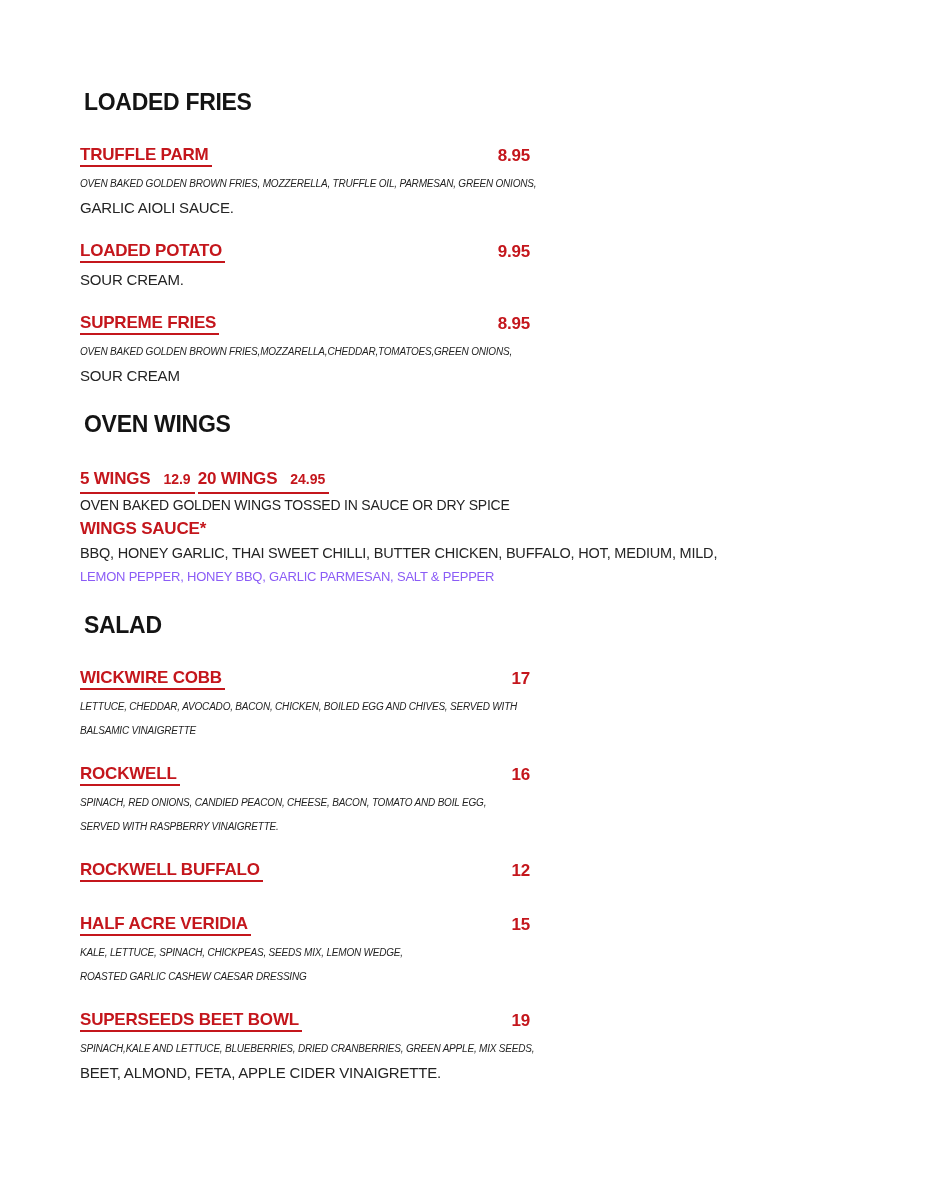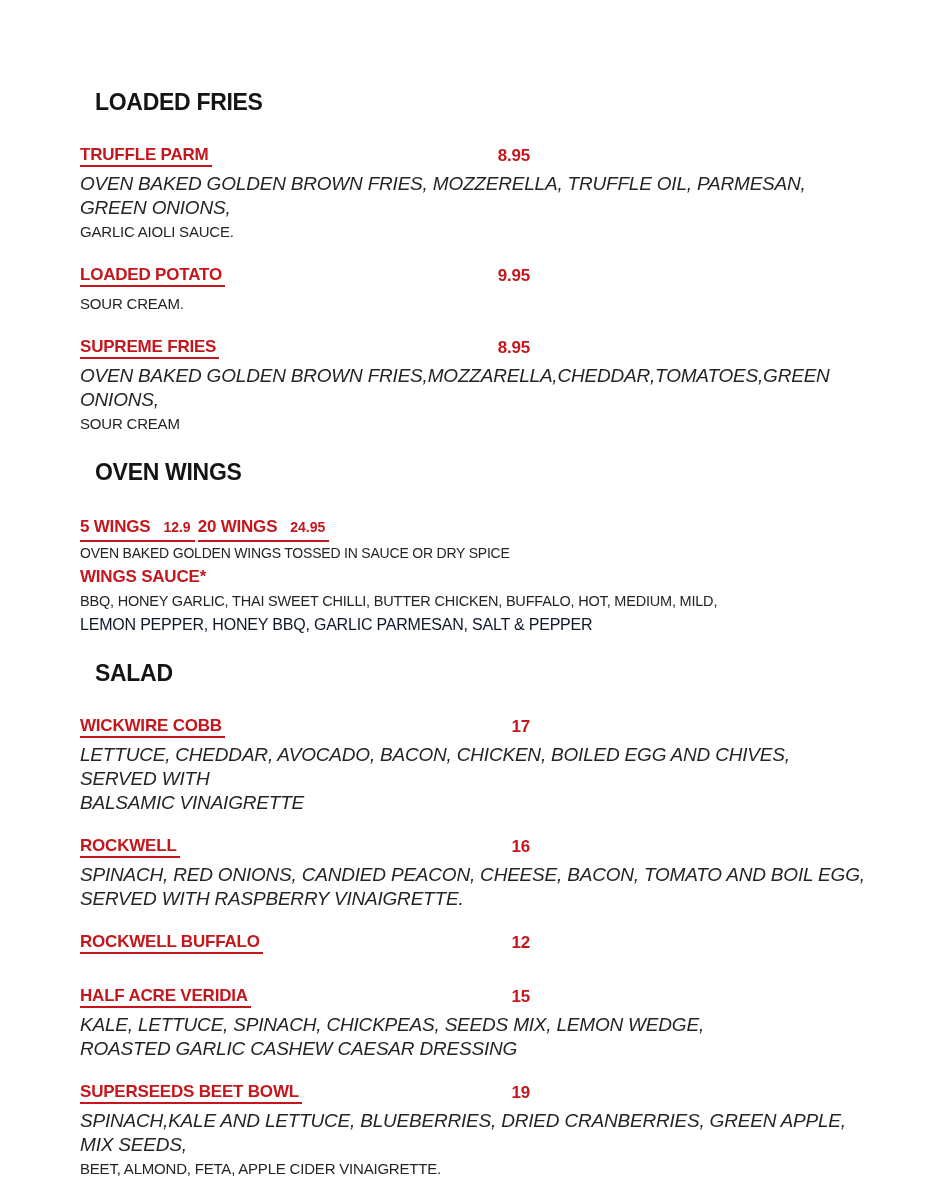--- a/index.html
+++ b/index.html
@@ -19,21 +19,21 @@
     color: #222222;
   }
   .section { margin: 0; }
   .section.mt23 { margin-top: 23px; }
   .section-title {
     font-size: 23px;
     font-weight: bold;
     color: #141414;
     line-height: 28px;
     letter-spacing: -0.3px;
-    margin: 0 0 30px 15px;
+    margin: 0 0 30px 4px;
   }
   .menu-item { margin: 0 0 22px 0; }
   .menu-item.no-desc { margin-bottom: 34px; }
   .item-head {
     position: relative;
     height: 20px;
     margin-bottom: 6px;
     margin-top: 14px;
   }
   .item-name {
@@ -51,21 +51,21 @@
     top: 0;
     left: 0;
     width: 450px;
     text-align: right;
     font-size: 17px;
     font-weight: bold;
     color: #c4161c;
     letter-spacing: -0.2px;
   }
   .desc-line {
-    font-size: 19px;
+    font-size: 10px;
     font-style: italic;
     line-height: 24px;
     letter-spacing: -0.2px;
     color: #242424;
   }
   .desc-line.upright {
     font-style: normal;
     font-size: 15px;
   }
   
@@ -105,23 +105,23 @@
     line-height: 24px;
     letter-spacing: -0.2px;
   }
   .sauce-line-1 {
     font-size: 14.5px;
     line-height: 24px;
     color: #242424;
     letter-spacing: -0.2px;
   }
   .sauce-line-2 {
-    font-size: 16px;
+    font-size: 13px;
     line-height: 23px;
-    color: #0f172a;
+    color: #8b5cf6;
     letter-spacing: -0.2px;
   }
 </style>
 </head>
 <body>
 
 <div class="page">
 
   <div class="section">
     <div class="section-title">LOADED FRIES</div>

